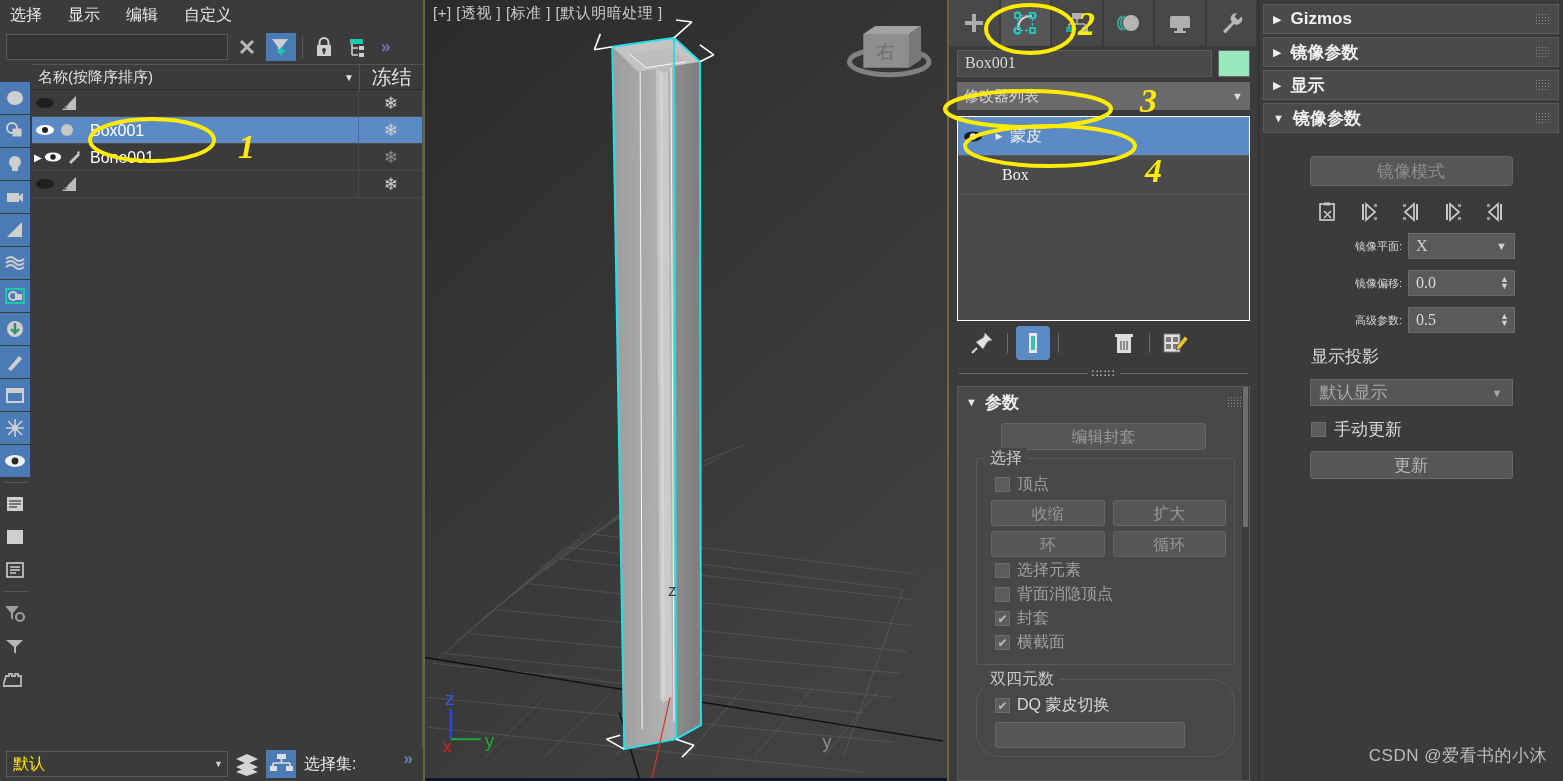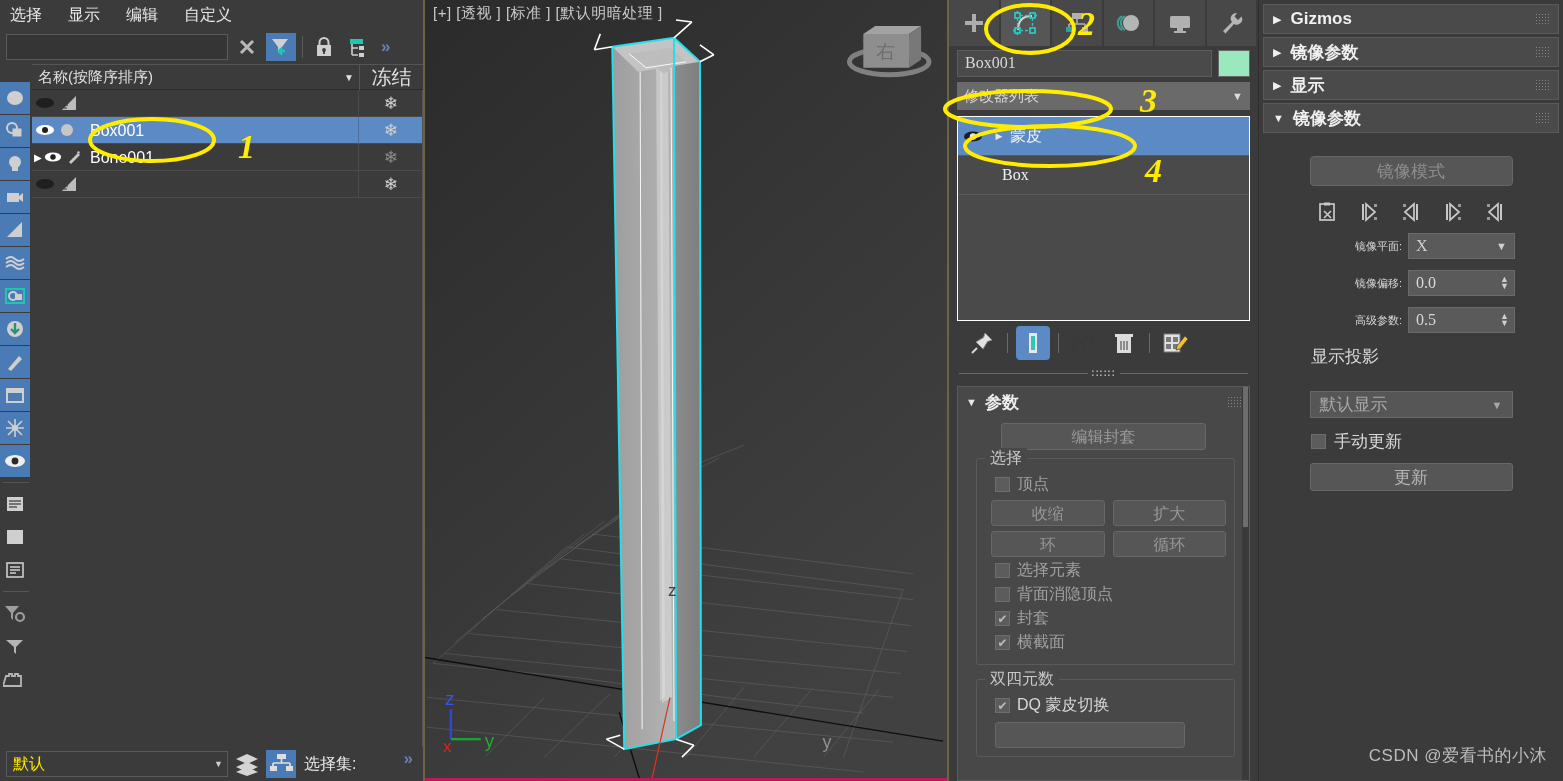--- a/index.html
+++ b/index.html
@@ -83,21 +83,21 @@
   .se-bottom-combo {
     width:222px; height:26px; background:#3b3b3b; border:1px solid #5a5a5a;
     color:#ffe800; font-size:16px; display:flex; align-items:center;
     justify-content:space-between; padding:0 4px 0 6px;
   }
   .se-bottom-combo .ca { color:#cfcfcf; font-size:9px; }
   .sel-set-label { font-size:16px; color:#e8e8e8; margin-left:4px; }
 
   
   .viewport { width:524px; height:781px; position:relative;
-     background:#be185d; overflow:hidden; border-right:2px solid #6d6343;}
+     background:#0f172a; overflow:hidden; border-right:2px solid #6d6343;}
   .vp-label { position:absolute; left:8px; top:4px; font-size:15px;
      color:#c9c9c9; z-index:4; letter-spacing:0.5px;}
   .vp-canvas { position:absolute; inset:0; }
 
   
   .cmd-panel { width:310px; height:781px; background:#3b3b3b;
     display:flex; flex-direction:column; position:relative;
     border-right:1px solid #2e2e2e;}
   .cp-tabs { height:46px; display:flex; background:#3b3b3b; }
   .cp-tab { flex:1; display:flex; align-items:center; justify-content:center;
@@ -178,21 +178,21 @@
      color:#d0d0d0; font-size:16px; display:flex; align-items:center;
      justify-content:space-between; padding:0 7px;
      font-family:"Liberation Serif",serif;}
   .fld-spin { width:107px; height:26px; background:#5a5a5a; border:1px solid #6a6a6a;
      color:#d9d9d9; font-size:16px; display:flex; align-items:center;
      justify-content:space-between; padding:0 5px 0 7px;
      font-family:"Liberation Serif",serif;}
   .spin-ar { display:flex; flex-direction:column; line-height:7px; font-size:9px;
      color:#cfcfcf;}
   .txt-left { margin:12px 0 0 48px; font-size:17px; color:#d8d8d8; }
-  .sel-wide { width:203px; height:27px; margin:23px auto 0 auto; background:#565656;
+  .sel-wide { width:203px; height:27px; margin:11px auto 0 auto; background:#565656;
      border:1px solid #686868; color:#a8a8a8; font-size:17px;
      display:flex; align-items:center; justify-content:space-between; padding:0 9px;}
   .chk-wide { display:flex; align-items:center; gap:8px; margin:12px 0 0 48px;
      font-size:17px; color:#d8d8d8;}
   .btn-update { width:203px; height:28px; margin:10px auto 0 auto; background:#565656;
      border:1px solid #686868; border-radius:3px; color:#b5b5b5; font-size:17px;
      text-align:center; line-height:27px;}
   .watermark { position:absolute; right:16px; bottom:14px; color:#bdbdbd;
      font-size:17px; letter-spacing:.5px;}
 
@@ -746,21 +746,21 @@
         <div class="chk-row">
           <span class="chk">✔</span>
           <span>封套</span>
         </div>
         <div class="chk-row">
           <span class="chk">✔</span>
           <span>横截面</span>
         </div>
       </div>
 
-      <div class="group" style="margin-top:14px;">
+      <div class="group" style="margin-top:14px;border-radius:24px;">
         <span class="gtitle">双四元数</span>
         <div class="chk-row" style="color:#d8d8d8;">
           <span class="chk">✔</span>
           <span>DQ 蒙皮切换</span>
         </div>
         <div class="btn-half" style="margin:6px 0 0 10px;width:190px;"></div>
       </div>
 
       <div class="scroll-thin">
           <i style="top:0;height:140px;"></i>

